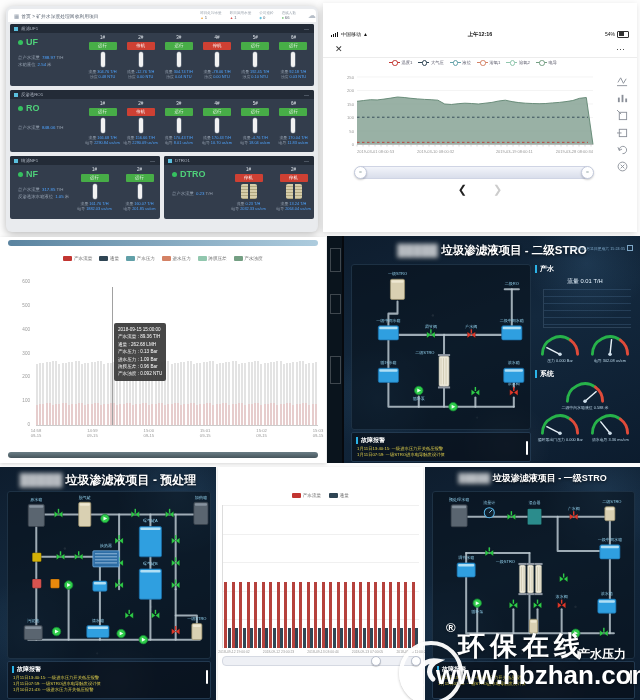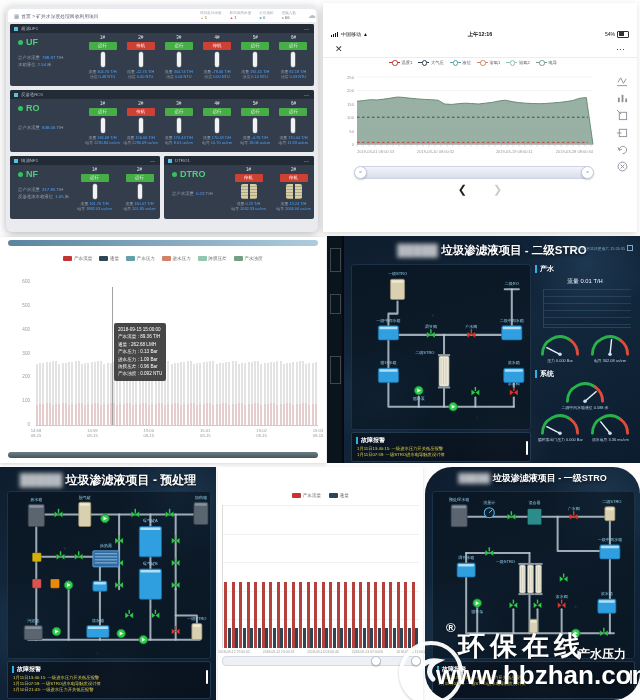--- a/index.html
+++ b/index.html
@@ -110,21 +110,21 @@
     background:repeating-linear-gradient(180deg,rgba(70,105,140,.35) 0 1px,transparent 1px 7px);}
   
   .panel-d{left:327px;top:236px;width:313px;height:227px;background:#06090e;overflow:hidden;}
   .d-sliver{left:0;top:0;width:15px;height:227px;background:#0a141d;}
   .d-sliver i{position:absolute;left:3px;width:9px;border:.5px solid rgba(255,255,255,.22);display:block;}
   .d-main{left:17px;top:0;width:296px;height:227px;}
   .d-time{position:absolute;right:7px;top:9px;font-size:3.8px;color:#7fa8c8;display:flex;align-items:center;}
   .d-time i{width:4px;height:4px;border:.7px solid #7fa8c8;margin-left:2px;display:inline-block;}
   
   .panel-e{left:0;top:467px;width:216px;height:233px;overflow:hidden;}
-  .panel-g{left:425px;top:467px;width:215px;height:233px;overflow:hidden;border-radius:27px;}
+  .panel-g{left:425px;top:467px;width:215px;height:233px;overflow:hidden;}
   
   .panel-f{left:218px;top:467px;width:205px;height:233px;background:#fff;box-shadow:0 1px 3px rgba(0,0,0,.12);}
   #f-plot{position:absolute;left:0;top:0;width:205px;height:233px;}
   .f-slider{left:4px;top:189px;width:197px;height:8px;border-radius:4px;background:#eef0f5;border:1px solid #d5d9e2;}
   .f-handle{position:absolute;top:-1px;width:8px;height:8px;border-radius:50%;background:#fff;border:1px solid #b9c0ce;
     box-shadow:0 1px 1px rgba(0,0,0,.2);}
   
   .watermark{z-index:60;pointer-events:none;color:#fff;}
   .wm-circle{position:absolute;left:399px;top:641px;width:56px;height:56px;border:4px solid #fff;border-radius:50%;opacity:.96;
     box-shadow:0 1px 3px rgba(0,0,0,.25);}

